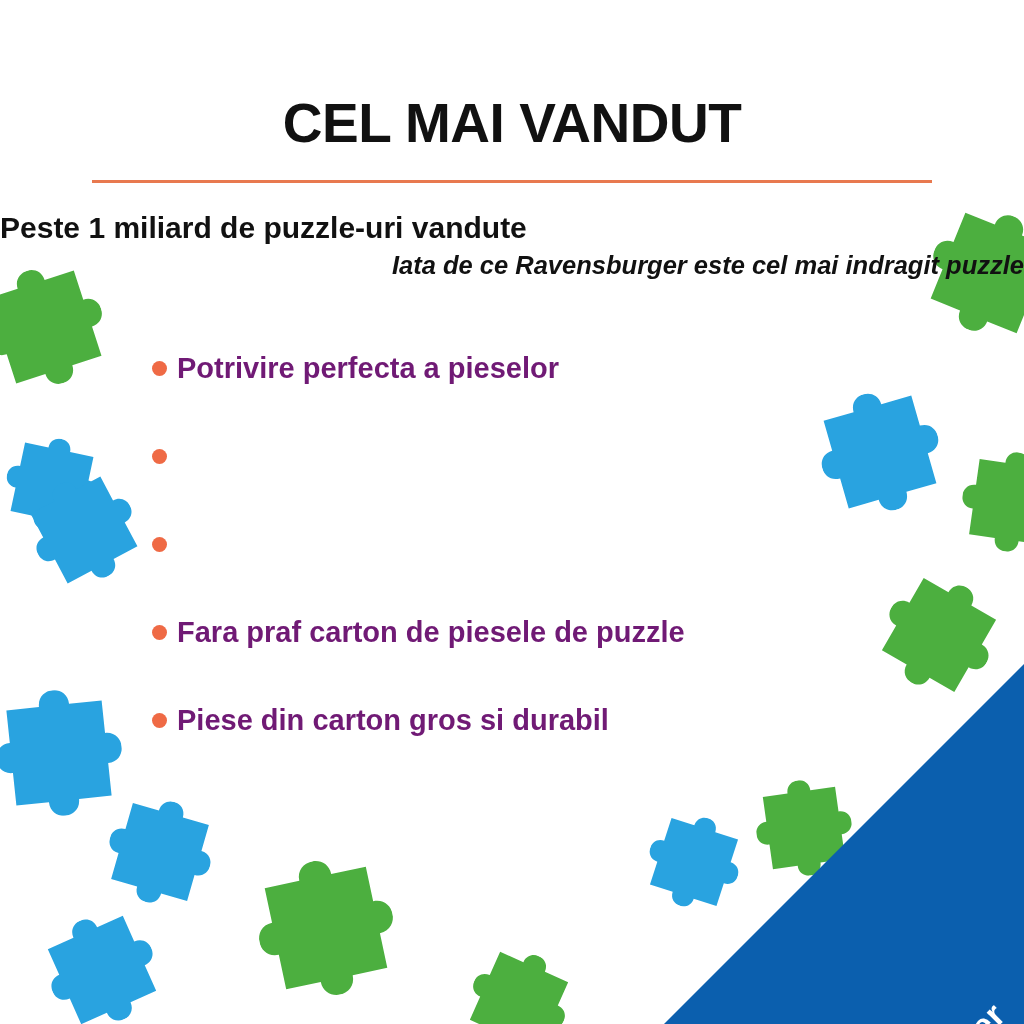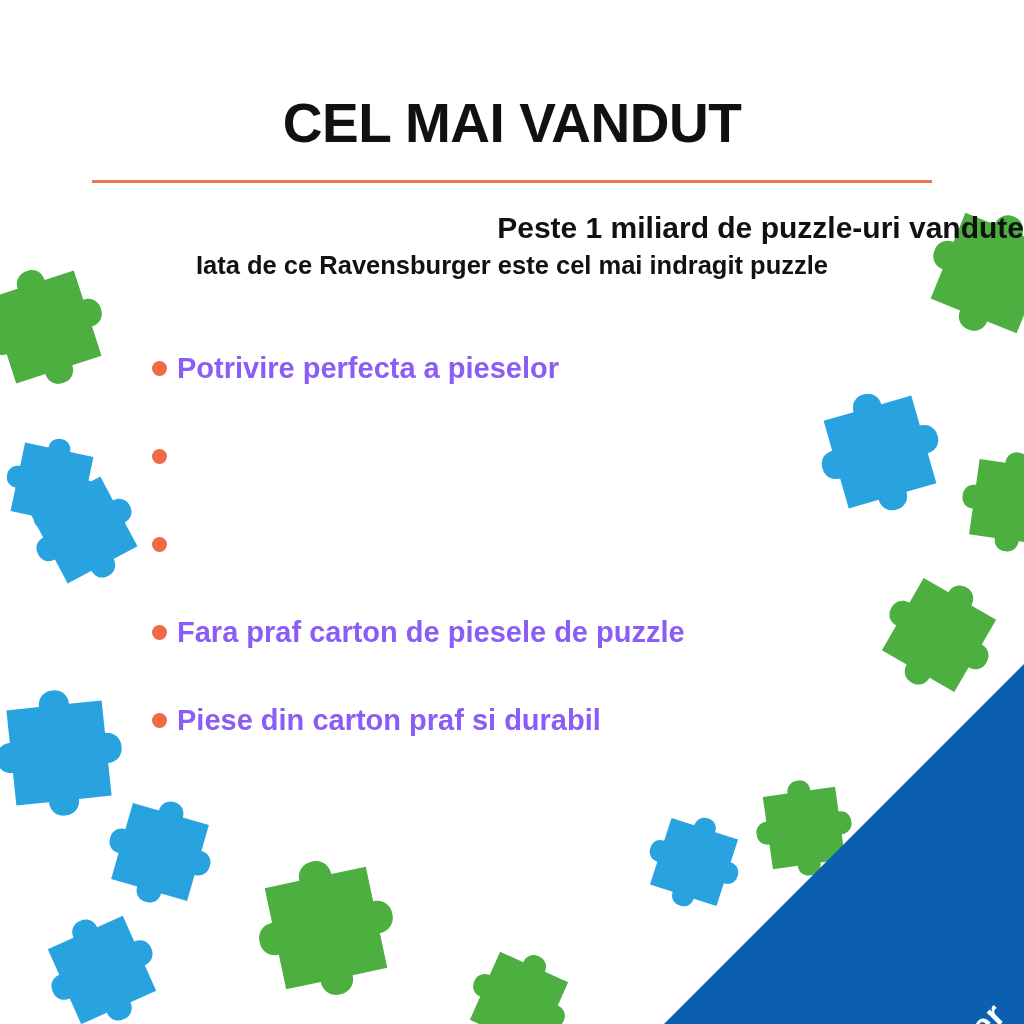--- a/index.html
+++ b/index.html
@@ -49,32 +49,33 @@
     padding-top: 48px;
   }
   .headline .line2 { display: block; }
   .rule {
     width: 840px;
     height: 3px;
     background: #e8794f;
     margin: 27px auto 0 auto;
   }
   .sub1 {
-    text-align: right;
+    text-align: left;
     font-size: 30px;
     font-weight: bold;
     color: #111111;
     margin: 28px 0 0 0;
   }
   .sub2 {
-    text-align: center;
+    text-align: right;
     font-size: 25.5px;
     font-weight: bold;
     color: #111111;
     margin: 6px 0 0 0;
+    font-style: italic;
   }
   .bullets {
     margin: 44px 0 0 0;
     padding: 0;
     list-style: none;
   }
   .bullet {
     display: flex;
     align-items: center;
     padding-left: 152px;
@@ -84,21 +85,21 @@
     width: 15px;
     height: 15px;
     border-radius: 50%;
     background: #ef6a45;
     flex: 0 0 auto;
     margin-right: 10px;
   }
   .bullet-text {
     font-size: 29px;
     font-weight: bold;
-    color: #8b5cf6;
+    color: #701a75;
     white-space: nowrap;
   }
 
   
   .ribbon-wrap {
     position: absolute;
     right: 0;
     bottom: 0;
     width: 360px;
     height: 360px;
@@ -230,21 +231,21 @@
       </li>
       <li class="bullet">
         <span class="dot"></span>
       </li>
       <li class="bullet">
         <span class="dot"></span>
         <span class="bullet-text">Fara praf carton de piesele de puzzle</span>
       </li>
       <li class="bullet">
         <span class="dot"></span>
-        <span class="bullet-text">Piese din carton praf si durabil</span>
+        <span class="bullet-text">Piese din carton gros si durabil</span>
       </li>
     </ul>
 
   </div>
 
   <div class="ribbon-wrap">
     <div class="ribbon-tri"></div>
     <div class="ribbon-text">Ravensburger</div>
   </div>
 

